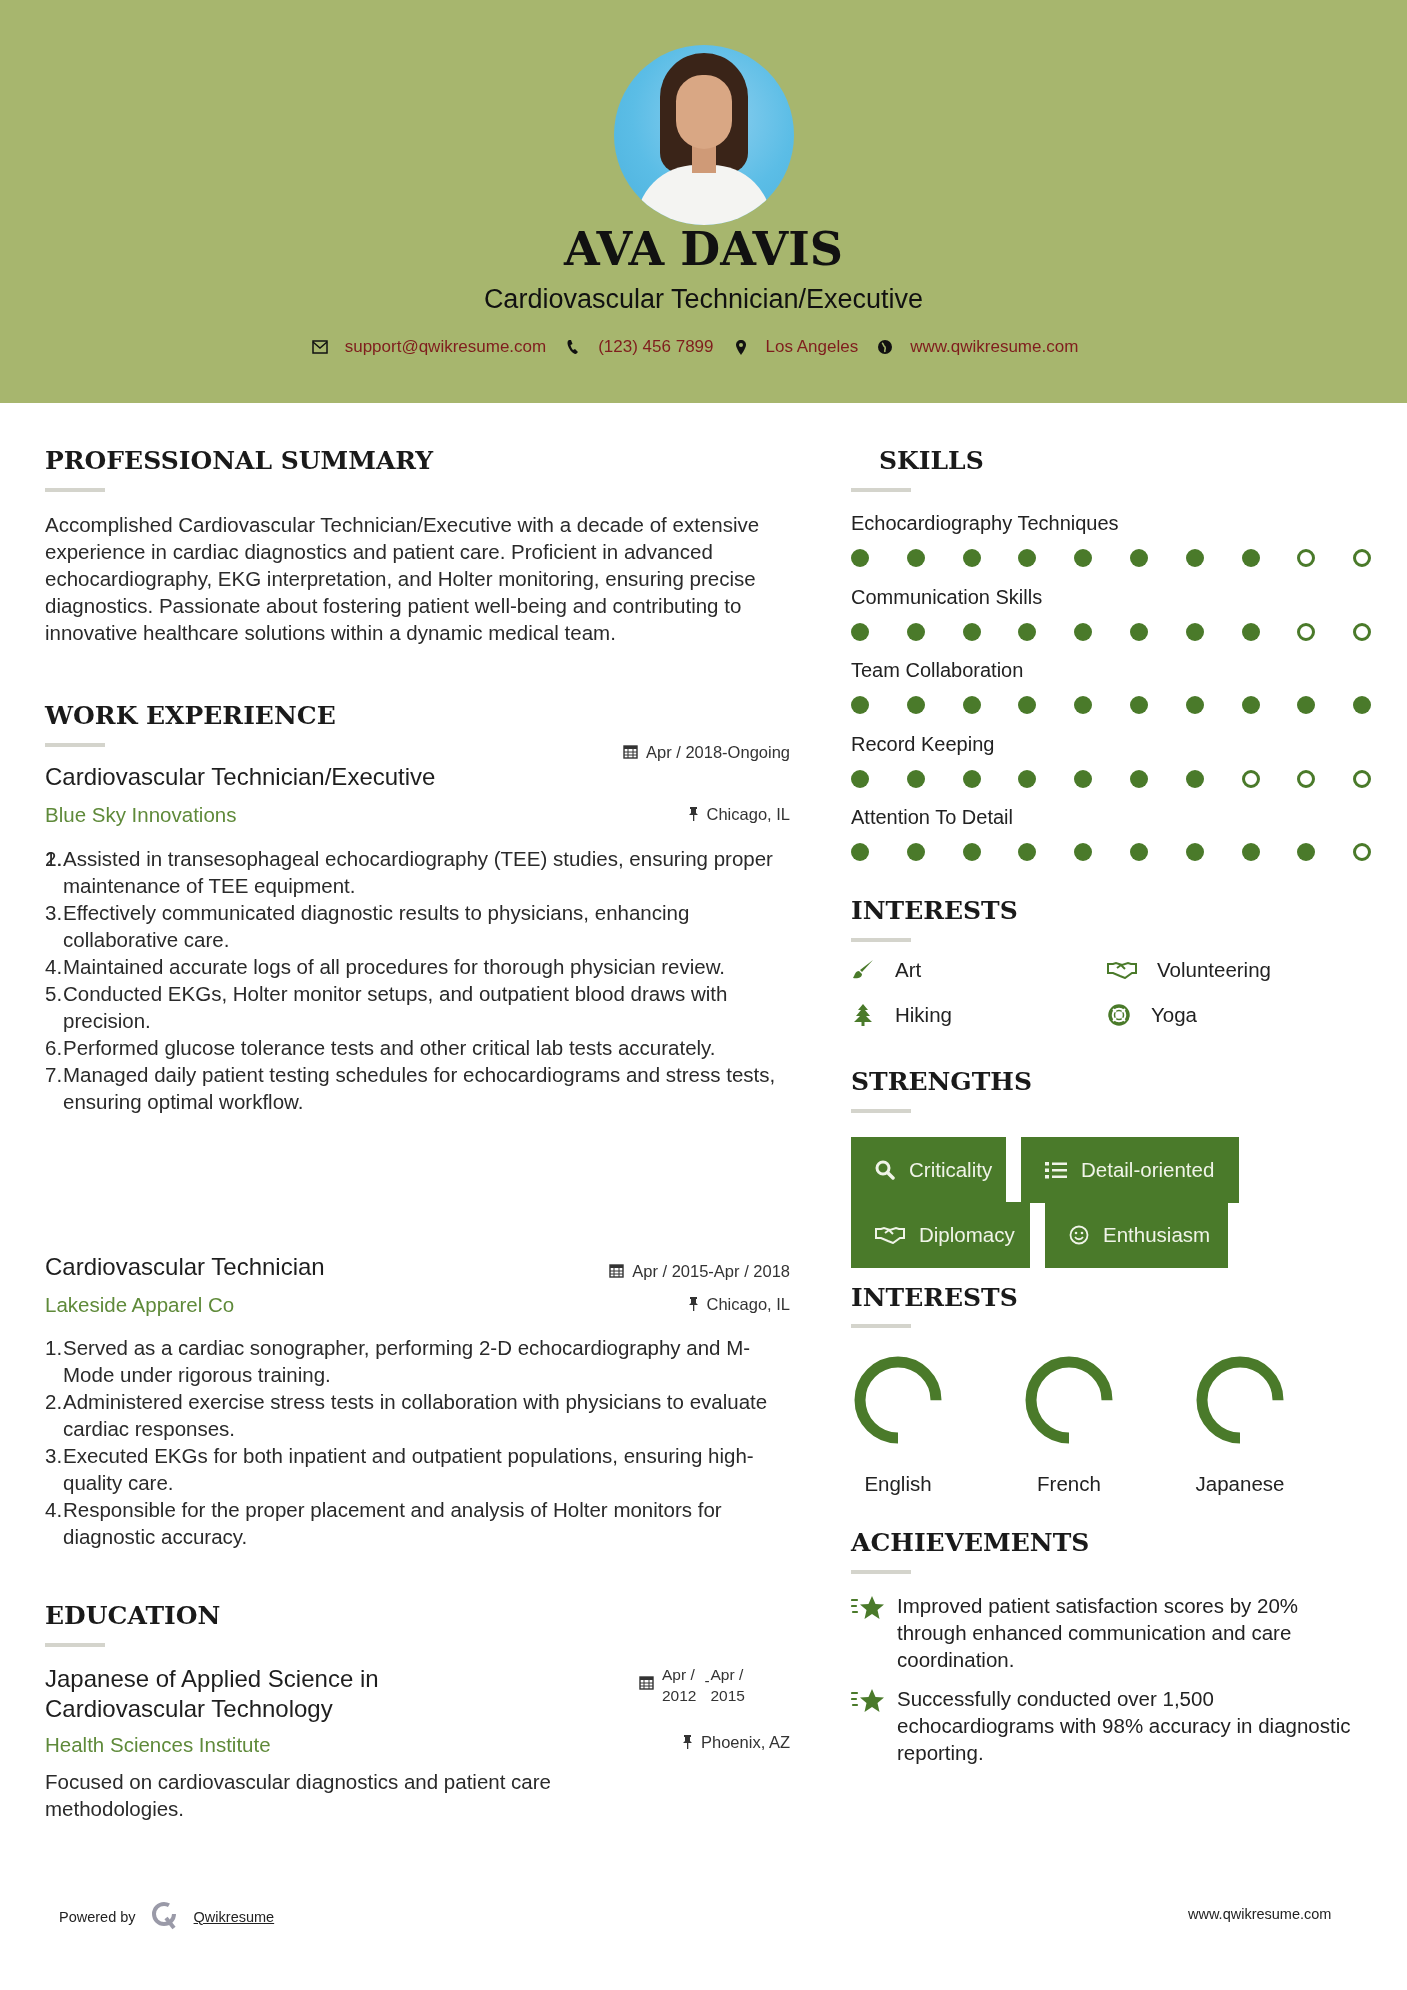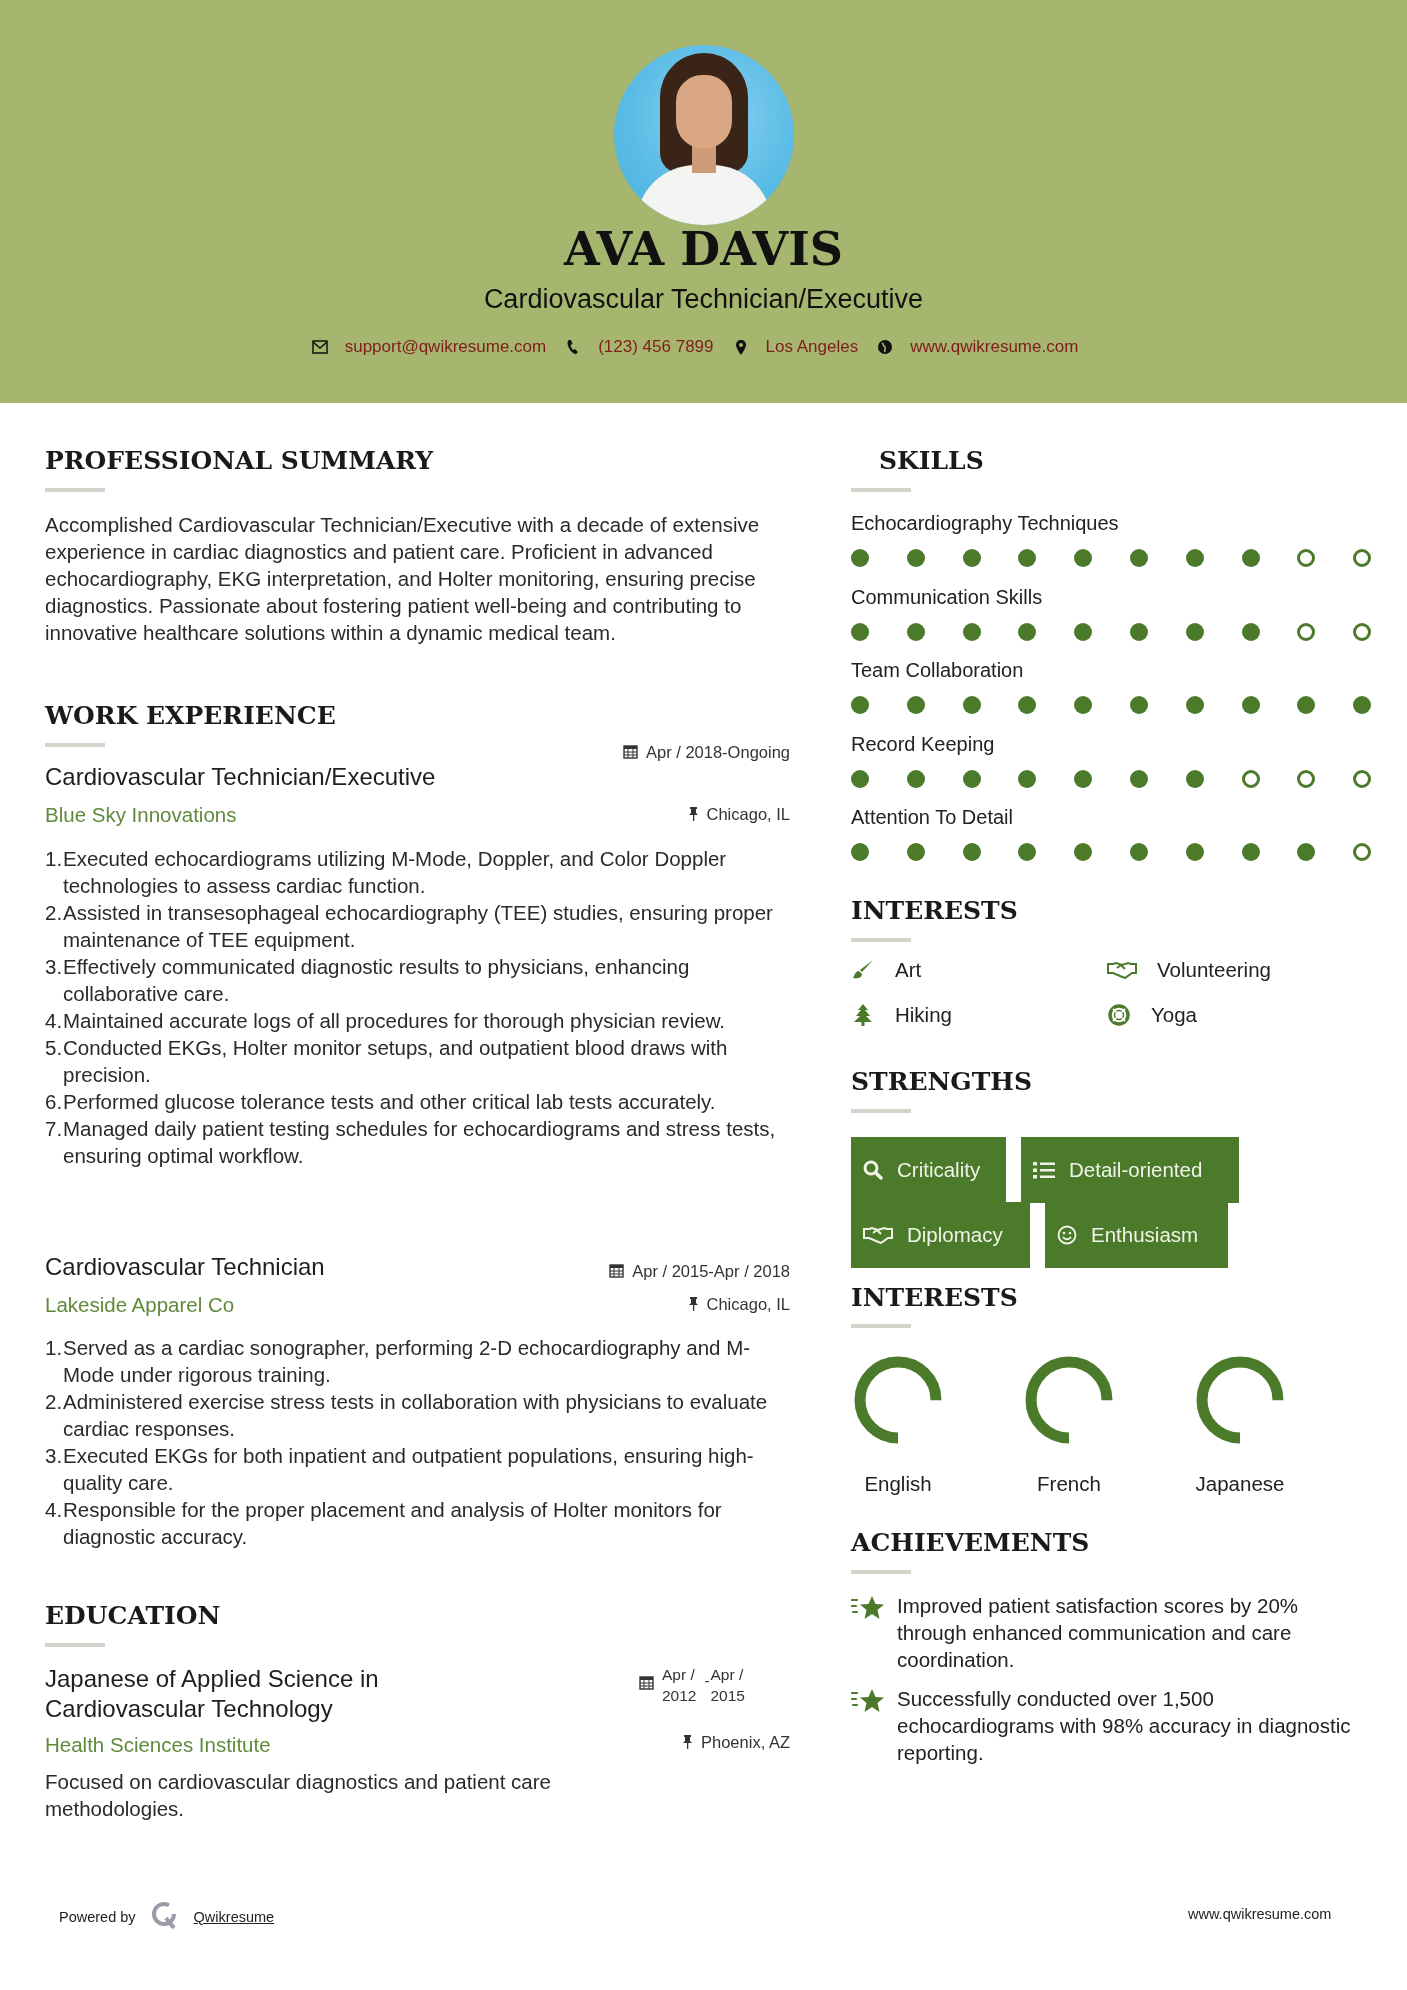--- a/index.html
+++ b/index.html
@@ -36,21 +36,21 @@
   .edu-dates { position: absolute; font-size: 15.5px; color: #333; line-height: 21px; }
 
   .skill-label { position: absolute; font-size: 20px; color: #222; }
   .dots { position: absolute; height: 18px; width: 520px; }
   .dot { position: absolute; top: 0; width: 18px; height: 18px; border-radius: 50%; background: #4a7a2a; }
   .dot.empty { background: #fff; border: 3px solid #4a7a2a; }
 
   .interest { position: absolute; font-size: 20.5px; color: #222; display: flex; align-items: center; }
   .interest .iic { width: 24px; color: #4a7a2a; margin-right: 20px; font-size: 20px; display: inline-flex; justify-content: center; }
 
-  .badge { position: absolute; height: 66px; background: #4a7a2a; color: #f0f4e8; font-size: 20.5px; display: flex; align-items: center; padding: 0 12px; }
+  .badge { position: absolute; height: 66px; background: #4a7a2a; color: #f0f4e8; font-size: 20.5px; display: flex; align-items: center; padding: 0 24px; }
   .badge .bic { margin-right: 14px; font-size: 19px; display: inline-flex; }
 
   .lang { position: absolute; width: 110px; text-align: center; }
   .lang svg { display: block; margin: 0 auto; }
   .lang .lname { font-size: 20.5px; color: #222; margin-top: 24px; }
 
   .ach { position: absolute; display: flex; font-size: 20.5px; line-height: 27px; color: #222; width: 520px; }
   .ach .aic { width: 46px; flex: 0 0 46px; color: #4a7a2a; padding-top: 2px; }
 
   .footer-left { position: absolute; left: 59px; top: 1900px; display: flex; align-items: center; font-size: 14.5px; color: #222; }
@@ -133,21 +133,21 @@
   <div class="meta" style="top:805px;">
     <span class="mi">
       <svg width="11" height="15" viewBox="0 0 11 15">
           <path d="M2 1 H9 V3 H8 V7 L10 9 H1 L3 7 V3 H2 Z" fill="#333"></path>
           <rect x="5" y="9" width="1.3" height="6" fill="#333"></rect>
         </svg>
     </span>
     <span>Chicago, IL</span>
   </div>
   <ol class="bul" style="top:845px;">
-    <li><span class="num">1.</span><span>Executed echocardiograms utilizing M-Mode, Doppler, and Color Doppler technologies to assess cardiac function.</span></li>
+    <li><span class="num">1.</span></li>
     <li><span class="num">2.</span><span>Assisted in transesophageal echocardiography (TEE) studies, ensuring proper maintenance of TEE equipment.</span></li>
     <li><span class="num">3.</span><span>Effectively communicated diagnostic results to physicians, enhancing collaborative care.</span></li>
     <li><span class="num">4.</span><span>Maintained accurate logs of all procedures for thorough physician review.</span></li>
     <li><span class="num">5.</span><span>Conducted EKGs, Holter monitor setups, and outpatient blood draws with precision.</span></li>
     <li><span class="num">6.</span><span>Performed glucose tolerance tests and other critical lab tests accurately.</span></li>
     <li><span class="num">7.</span><span>Managed daily patient testing schedules for echocardiograms and stress tests, ensuring optimal workflow.</span></li>
   </ol>
 
   <div class="job-role" style="left:0; top:1253px;">Cardiovascular Technician</div>
   <div class="meta" style="top:1262px;">

